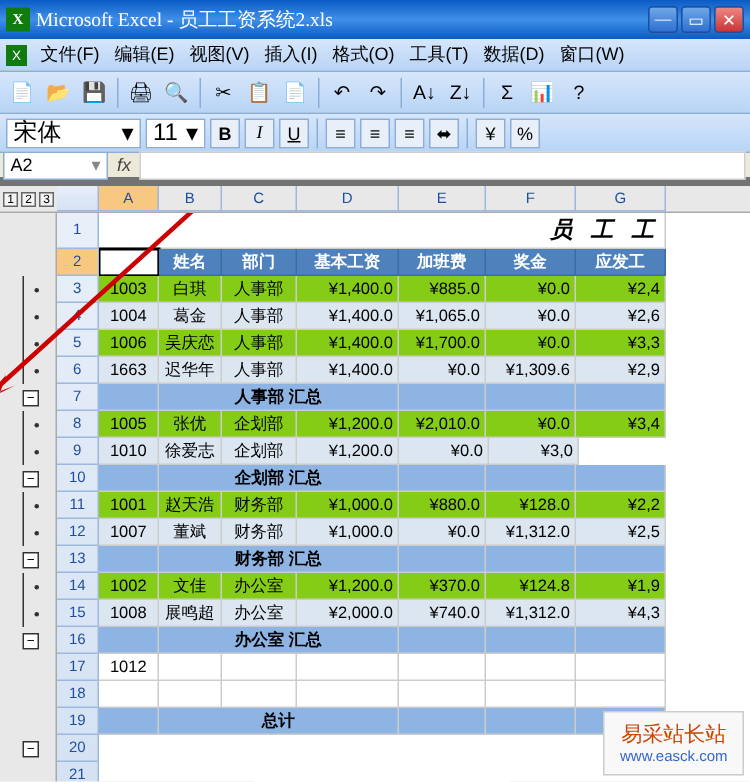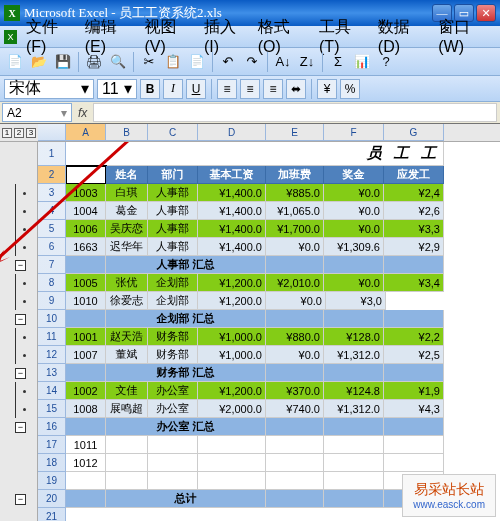--- a/index.html
+++ b/index.html
@@ -4,29 +4,29 @@
 <style>
 * { box-sizing: border-box; margin:0; padding:0; }
 body { font-family: SimSun, Arial, sans-serif; font-size:12px; background:#ece9d8; width:500px; height:521px; overflow:hidden; position:relative;}
 .titlebar { background: linear-gradient(#0a5bc4,#3f8fe8,#0a5bc4); height:26px; color:#fff; display:flex; align-items:center; padding:0 4px; font-family:SimSun; }
 .titlebar .icon { width:16px; height:16px; background:#107c10; margin-right:4px; display:flex;align-items:center;justify-content:center;font-weight:bold;color:#fff;font-size:10px;}
 .titlebar .title { flex:1; font-size:13px; }
 .win-btns { display:flex; gap:2px;}
 .win-btn { width:20px; height:18px; background:linear-gradient(#6fa8e8,#2f6fd0); border:1px solid #1a4fa0; border-radius:3px; color:#fff; display:flex;align-items:center;justify-content:center;font-size:11px;}
 .win-btn.close { background:linear-gradient(#e88,#c33);}
 .menubar { background:linear-gradient(#d6e6fb,#b8d4f5); height:22px; display:flex; align-items:center; padding:0 4px; gap:2px; border-bottom:1px solid #8aaed8;}
-.menubar .mi { padding:2px 4px; font-size:16px;}
+.menubar .mi { padding:2px 4px; font-size:12px;}
 .toolbar { background:linear-gradient(#d6e6fb,#b8d4f5); height:28px; display:flex; align-items:center; padding:0 4px; gap:2px; border-bottom:1px solid #8aaed8;}
 .tb { width:22px; height:22px; border:1px solid transparent; border-radius:2px; display:flex;align-items:center;justify-content:center;font-size:13px;}
 .sep { width:1px; height:20px; background:#8aaed8; margin:0 2px;}
 .fmtbar { background:linear-gradient(#d6e6fb,#b8d4f5); height:26px; display:flex; align-items:center; padding:0 4px; gap:3px; border-bottom:1px solid #8aaed8;}
 .combo { background:#fff; border:1px solid #8aaed8; height:20px; display:flex; align-items:center; padding:0 4px; font-size:16px;}
 .fbtn { width:20px;height:20px;border:1px solid #8aaed8;background:#e8eff8;display:flex;align-items:center;justify-content:center;font-size:12px;}
 .bold{font-weight:bold;}.ital{font-style:italic;font-family:serif;}.under{text-decoration:underline;}
-.namebox-row { height:22px; background:#ece9d8; display:flex;align-items:center;border-bottom:1px solid #737373;}
+.namebox-row { height:22px; background:#ece9d8; display:flex;align-items:center;border-bottom:6px solid #737373;}
 .namebox { width:70px; background:#fff; border:1px solid #8aaed8; height:19px; margin-left:2px; display:flex;align-items:center;padding:0 4px;}
 .fx { padding:0 6px; font-style:italic; color:#444;}
 .fbar { flex:1; background:#fff; border:1px solid #ccc; height:19px; margin-right:3px;}
 .outline-hdr { height:18px; background:#e8e8e8; display:flex; border-bottom:1px solid #aaa;}
 .outline-col { width:38px; display:flex; align-items:center; justify-content:center; gap:2px;}
 .ob { width:10px;height:10px;border:1px solid #666;font-size:8px;display:flex;align-items:center;justify-content:center;background:#f4f4f4;}
 .sheet-area { display:flex; height:calc(521px - 26px - 22px - 28px - 26px - 22px - 18px); position:relative;}
 .outline-gutter { width:38px; background:#e8e8e8; border-right:1px solid #aaa; display:flex; flex-direction:column;}
 .og-cell { height:18px; position:relative; display:flex;align-items:center;justify-content:flex-end; padding-right:3px;}
 .og-dot { width:3px;height:3px;background:#333;border-radius:50%; margin-right:8px;}
@@ -360,29 +360,20 @@
         <div class="cell wG band2" style="justify-content: flex-end;">¥4,3</div>
       </div>
       <div class="gridrow">
         <div class="cell subtotal2 wA"></div>
         <div class="cell subtotal" style="width: 160px;">办公室 汇总</div>
         <div class="cell subtotal2 wE"></div>
         <div class="cell subtotal2 wF"></div>
         <div class="cell subtotal2 wG"></div>
       </div>
       <div class="gridrow">
-        <div class="cell wA " style="justify-content: center;">1011</div>
-        <div class="cell wB "></div>
-        <div class="cell wC "></div>
-        <div class="cell wD "></div>
-        <div class="cell wE "></div>
-        <div class="cell wF "></div>
-        <div class="cell wG "></div>
-      </div>
-      <div class="gridrow">
         <div class="cell wA " style="justify-content: center;">1012</div>
         <div class="cell wB "></div>
         <div class="cell wC "></div>
         <div class="cell wD "></div>
         <div class="cell wE "></div>
         <div class="cell wF "></div>
         <div class="cell wG "></div>
       </div>
       <div class="gridrow">
         <div class="cell wA "></div>

